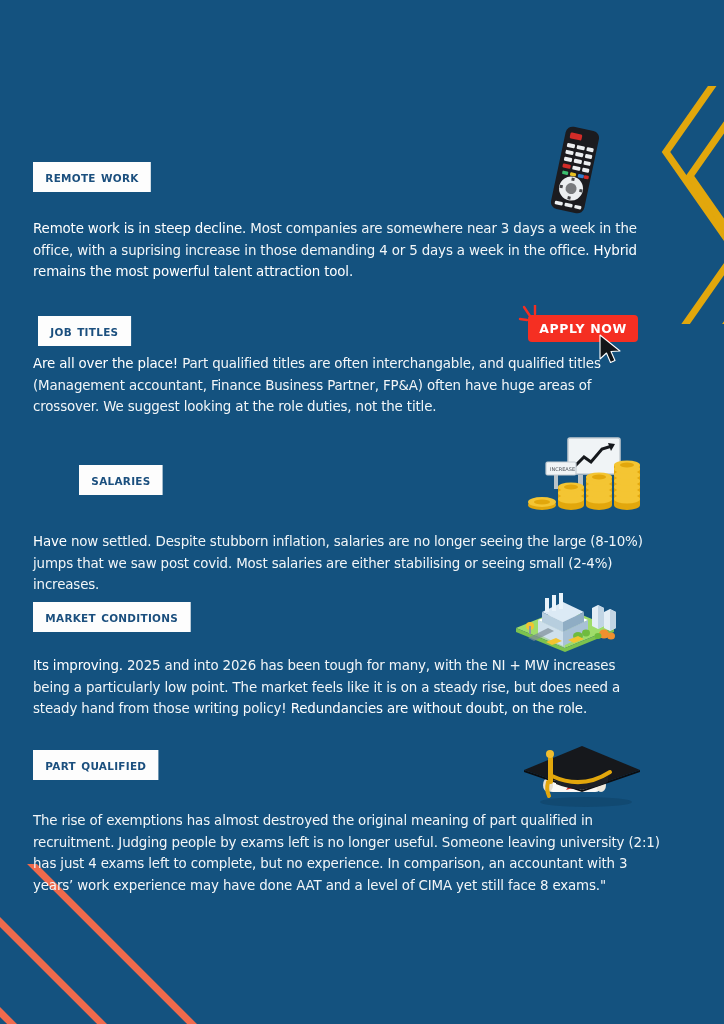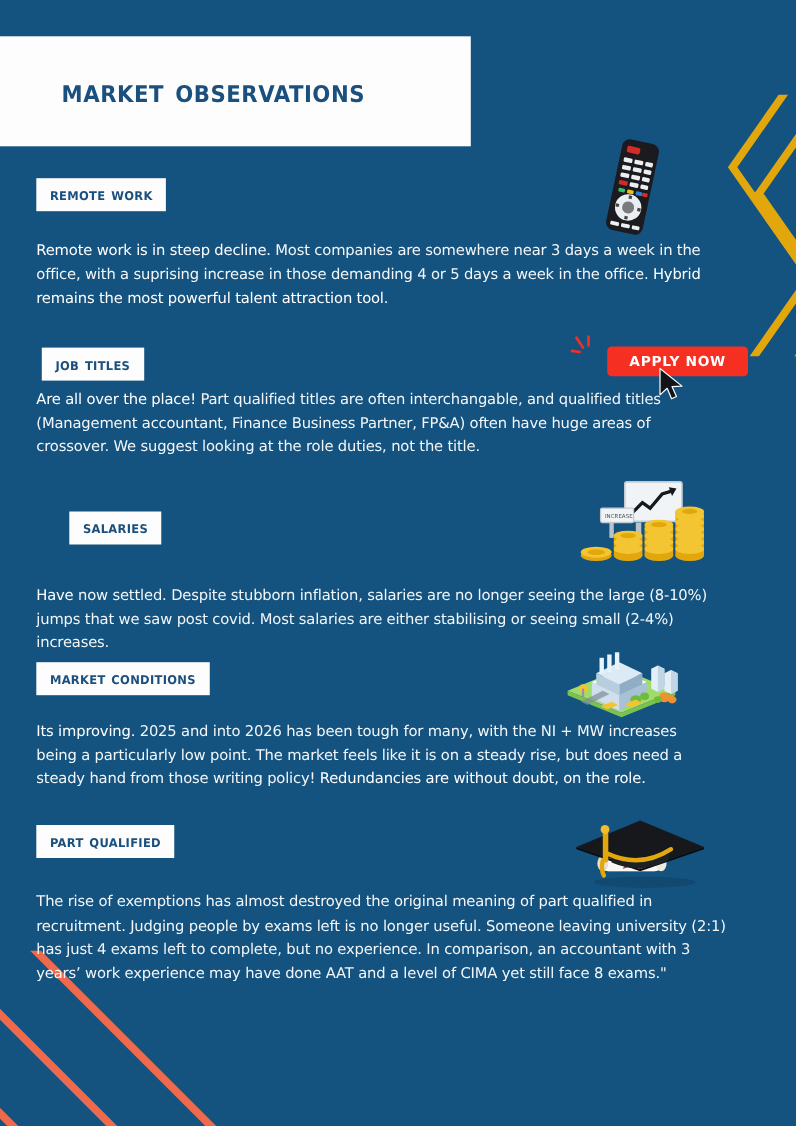--- a/index.html
+++ b/index.html
@@ -102,33 +102,32 @@
     position: absolute;
     left: 518px;
     top: 305px;
     width: 130px;
     height: 60px;
   }
   .apply-btn {
     position: absolute;
     left: 10px;
     top: 10px;
-    width: 128px;
+    width: 110px;
     height: 27px;
     background: #f52f22;
     border-radius: 4px;
     color: #ffffff;
     font-family: "DejaVu Sans", sans-serif;
     font-weight: bold;
     font-size: 12.5px;
     letter-spacing: 0.6px;
     display: flex;
     align-items: center;
     justify-content: center;
-    margin-left: 24px;
   }
 
   .icon-abs { position: absolute; }
 </style>
 </head>
 <body>
 
 <div class="poster">
 
   <div class="chevrons">
@@ -143,23 +142,20 @@
   <div class="stripes">
     <svg width="215" height="160" viewBox="0 0 215 160">
       <g stroke="#ef6a4c" stroke-width="7" fill="none">
         <line x1="22" y1="-10" x2="200" y2="168"></line>
         <line x1="-28" y1="30" x2="150" y2="208"></line>
         <line x1="-78" y1="70" x2="100" y2="248"></line>
       </g>
     </svg>
   </div>
 
-  <div class="title-band">
-    <div class="title-text">Market Observations</div>
-  </div>
 
   <div class="section" style="top:162px;">
     <div style="position:absolute;left:33px;top:0;">
       <div class="head-box">Remote work</div>
     </div>
     <div style="position:absolute;left:33px;top:56px;width:628px;">
       <p class="body-text">
         <span class="hl">Remote work is in steep decline.</span><span> Most companies are somewhere near 3 days a week in the office, with a suprising increase in those demanding 4 or 5 days a week in the office. </span><span class="hl">Hybrid remains the most powerful talent attraction tool.</span>
       </p>
     </div>
@@ -226,21 +222,21 @@
         <line x1="2" y1="14" x2="9" y2="15"></line>
       </g>
     </svg>
     <div class="apply-btn">APPLY NOW</div>
     <svg style="position:absolute;left:78px;top:28px;" width="34" height="34" viewBox="0 0 34 34">
       <path d="M4 2 L4 26 L10.5 20 L14.5 29.5 L19 27.5 L15 18.5 L24 18 Z" fill="#111418" stroke="#ffffff" stroke-width="1.1" stroke-linejoin="round"></path>
     </svg>
   </div>
 
   <div class="section" style="top:465px;">
-    <div style="position:absolute;left:24px;top:0;padding-left:39px;">
+    <div style="position:absolute;left:40px;top:0;padding-left:39px;">
       <div class="head-box">Salaries</div>
     </div>
     <div style="position:absolute;left:33px;top:52px;width:632px;margin-top:14px;">
       <p class="body-text">
         <span class="hl">Have</span><span> now settled. Despite stubborn inflation, salaries are no longer seeing the large (8-10%) jumps that we saw post covid. Most salaries are either stabilising or seeing small (2-4%) increases.</span>
       </p>
     </div>
   </div>
 
   <div class="icon-abs" style="left:524px;top:437px;">

